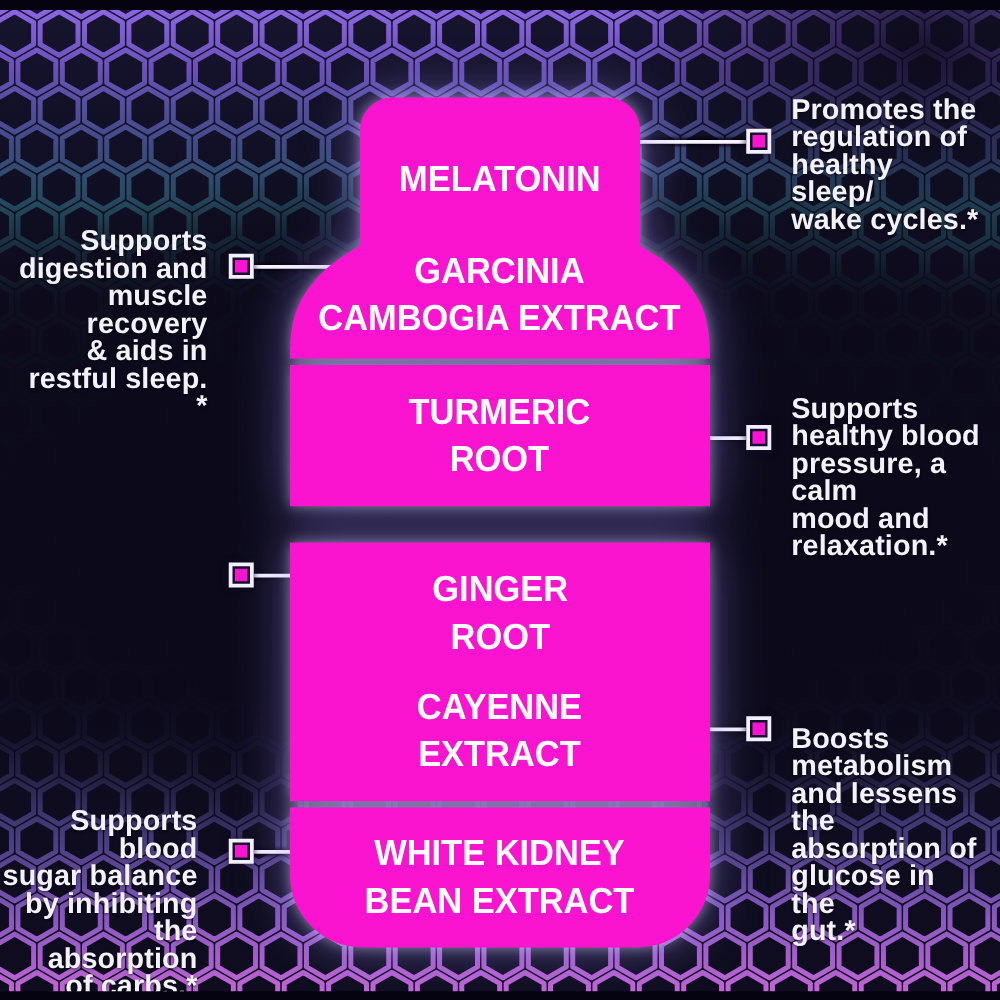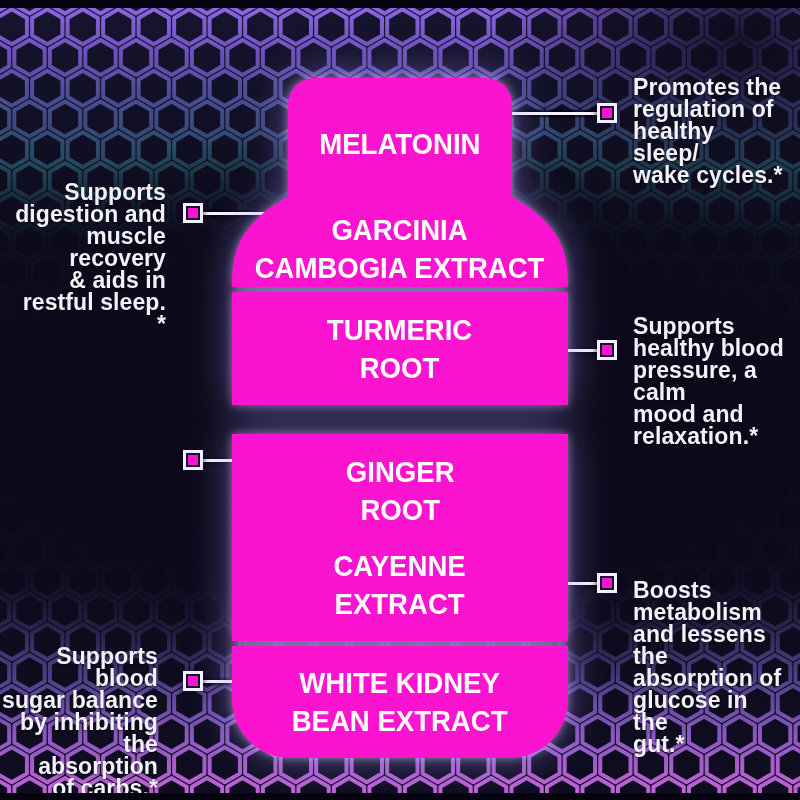--- a/index.html
+++ b/index.html
@@ -55,21 +55,21 @@
   .co-l3{left:0;top:645px;width:158px;}
 
   
   .bottle{position:absolute;left:0;top:0;width:800px;height:800px;z-index:3;pointer-events:none;
     filter:drop-shadow(0 0 5px rgba(235,228,255,.45)) drop-shadow(0 0 20px rgba(160,140,255,.5));}
   .piece{position:absolute;background:#fa14d0;}
   .cap{left:288px;top:62px;width:224px;height:132px;border-radius:26px 26px 8px 8px;
        display:flex;align-items:center;justify-content:center;margin-top:16px;}
   .shoulder{left:232px;top:172px;width:336px;height:115px;background:none;}
   .shoulder-label{position:absolute;left:232px;top:184px;width:336px;height:103px;
-       display:flex;align-items:flex-end;justify-content:center;}
+       display:flex;align-items:center;justify-content:center;}
   .sec{left:232px;width:336px;height:113px;display:flex;align-items:center;justify-content:center;}
   .sec-t{top:292px;}
   .sec-g{top:434px;}
   .sec-c{top:528px;}
   .sec-k{top:646px;height:112px;border-radius:0 0 58px 58px;}
   .blabel{color:#ffffff;font-weight:700;font-size:29px;line-height:38px;text-align:center;
        white-space:pre-line;transform:scaleX(.95);letter-spacing:0;}
 </style>
 </head>
 <body>

